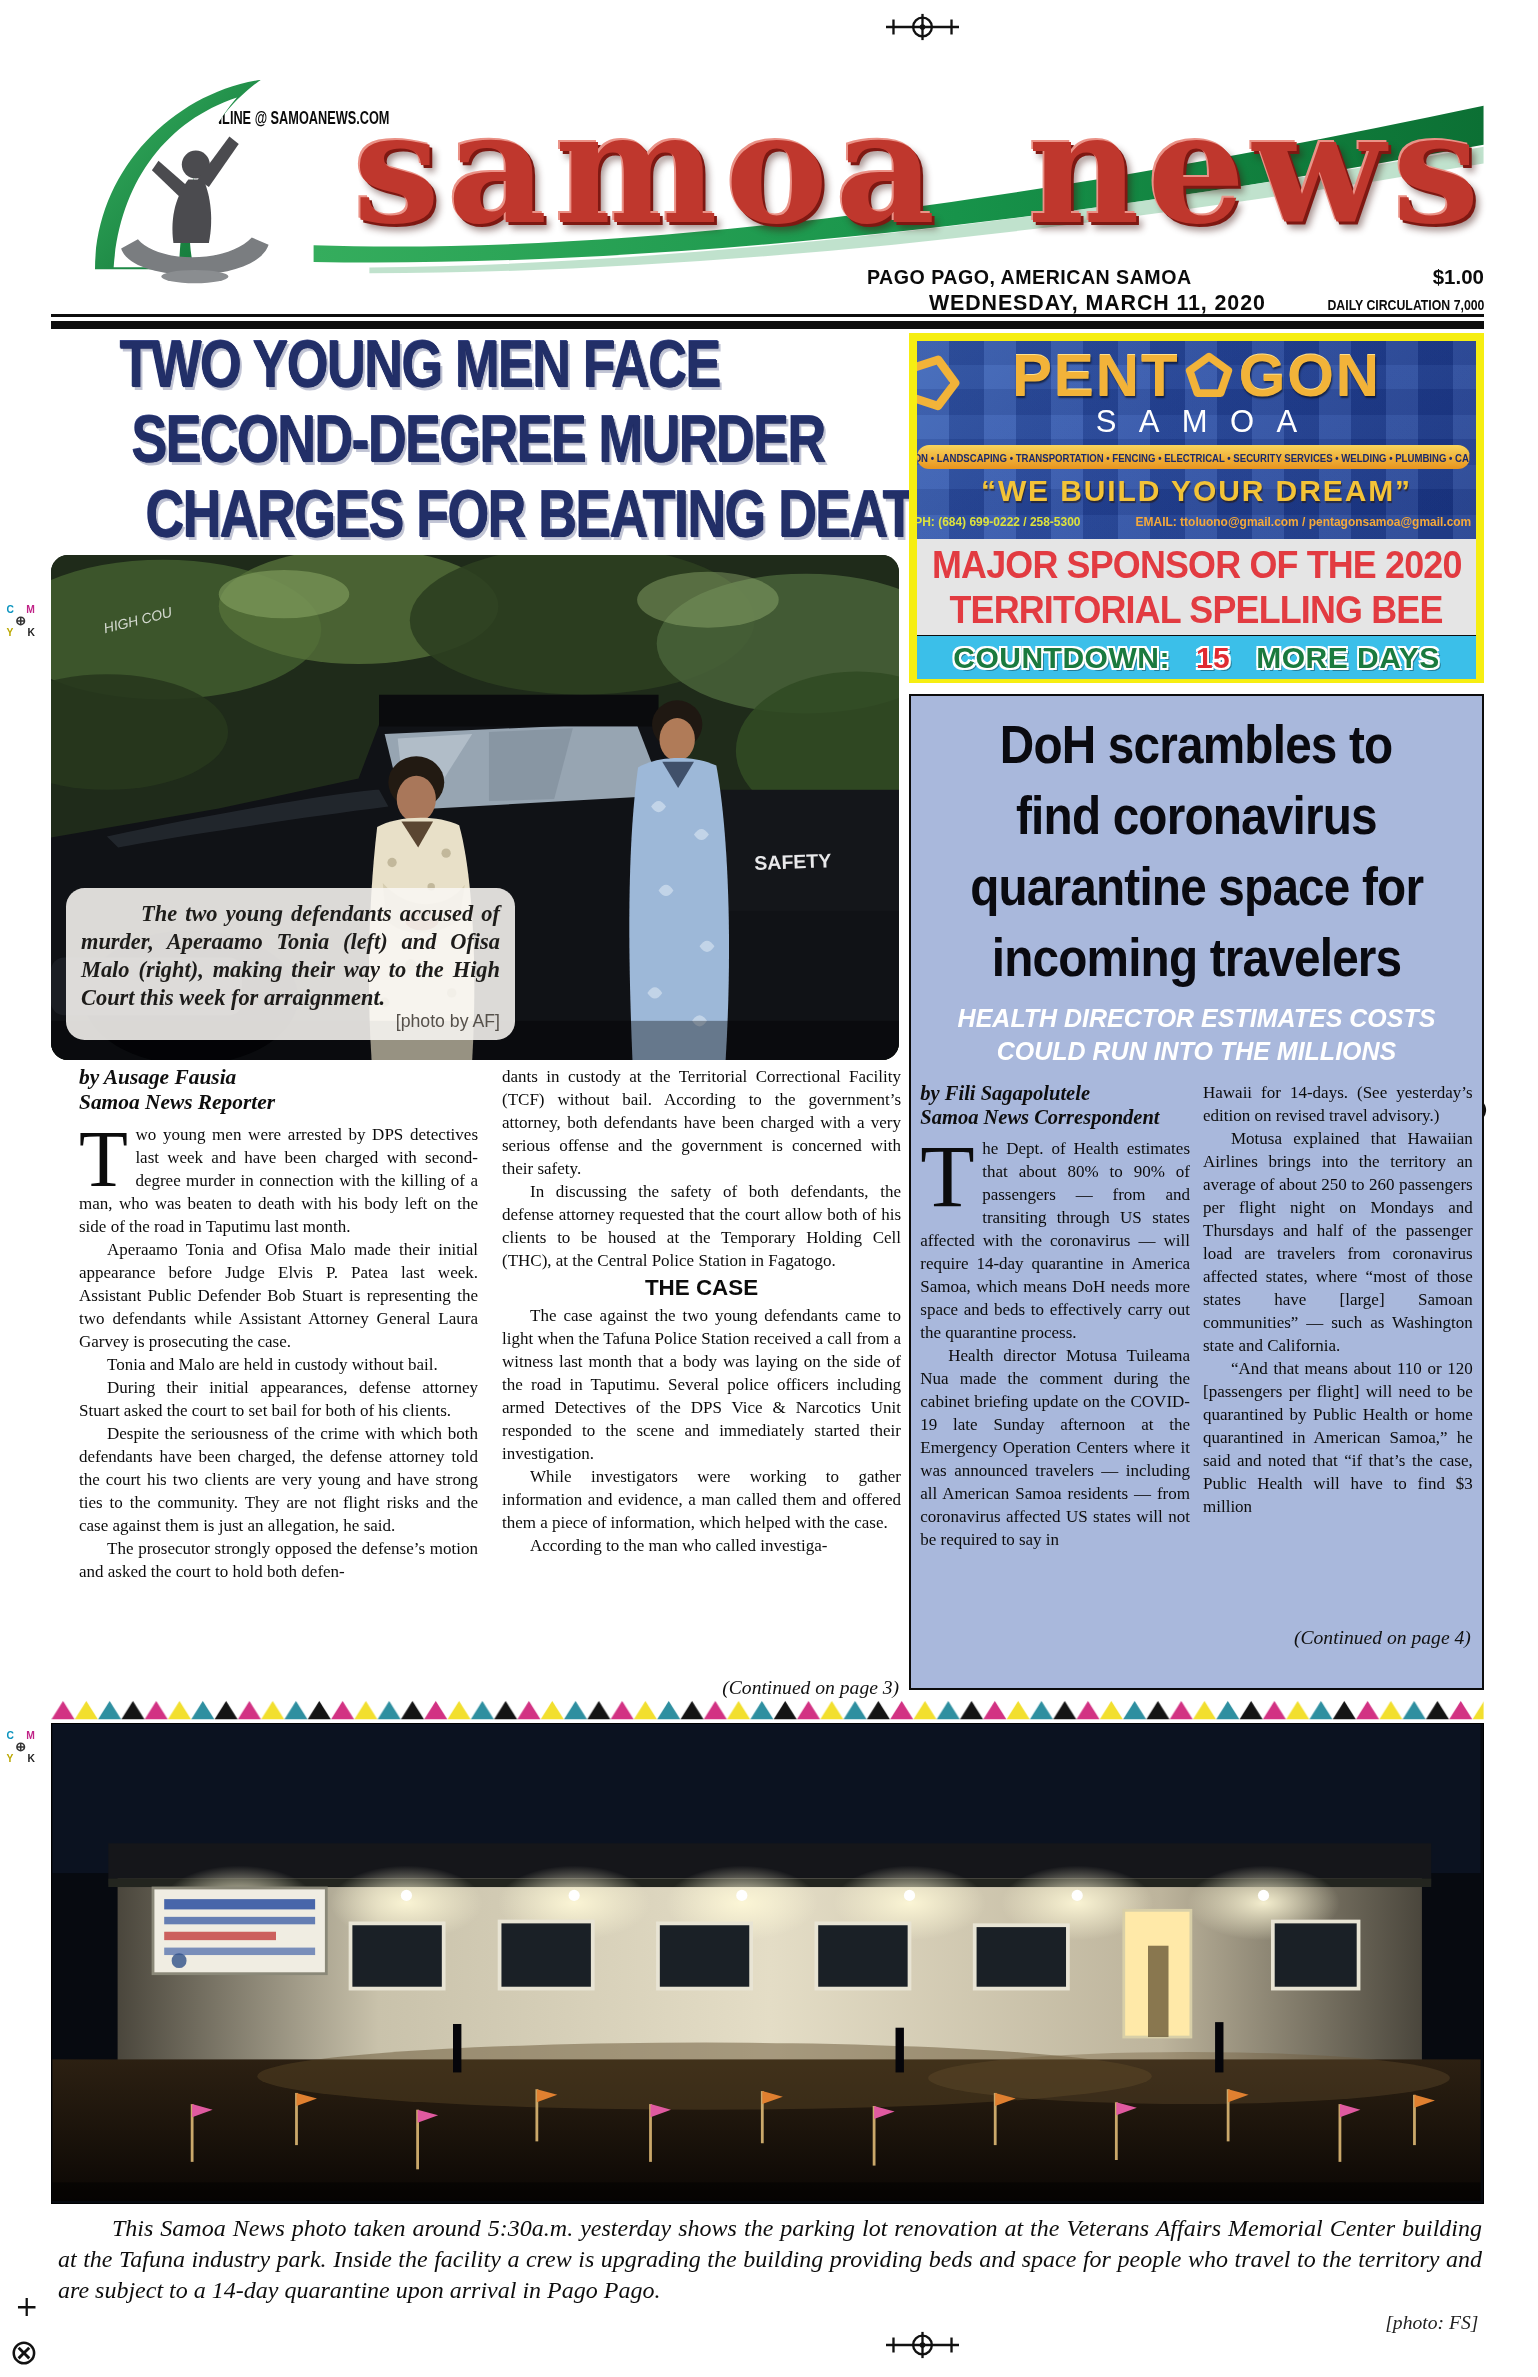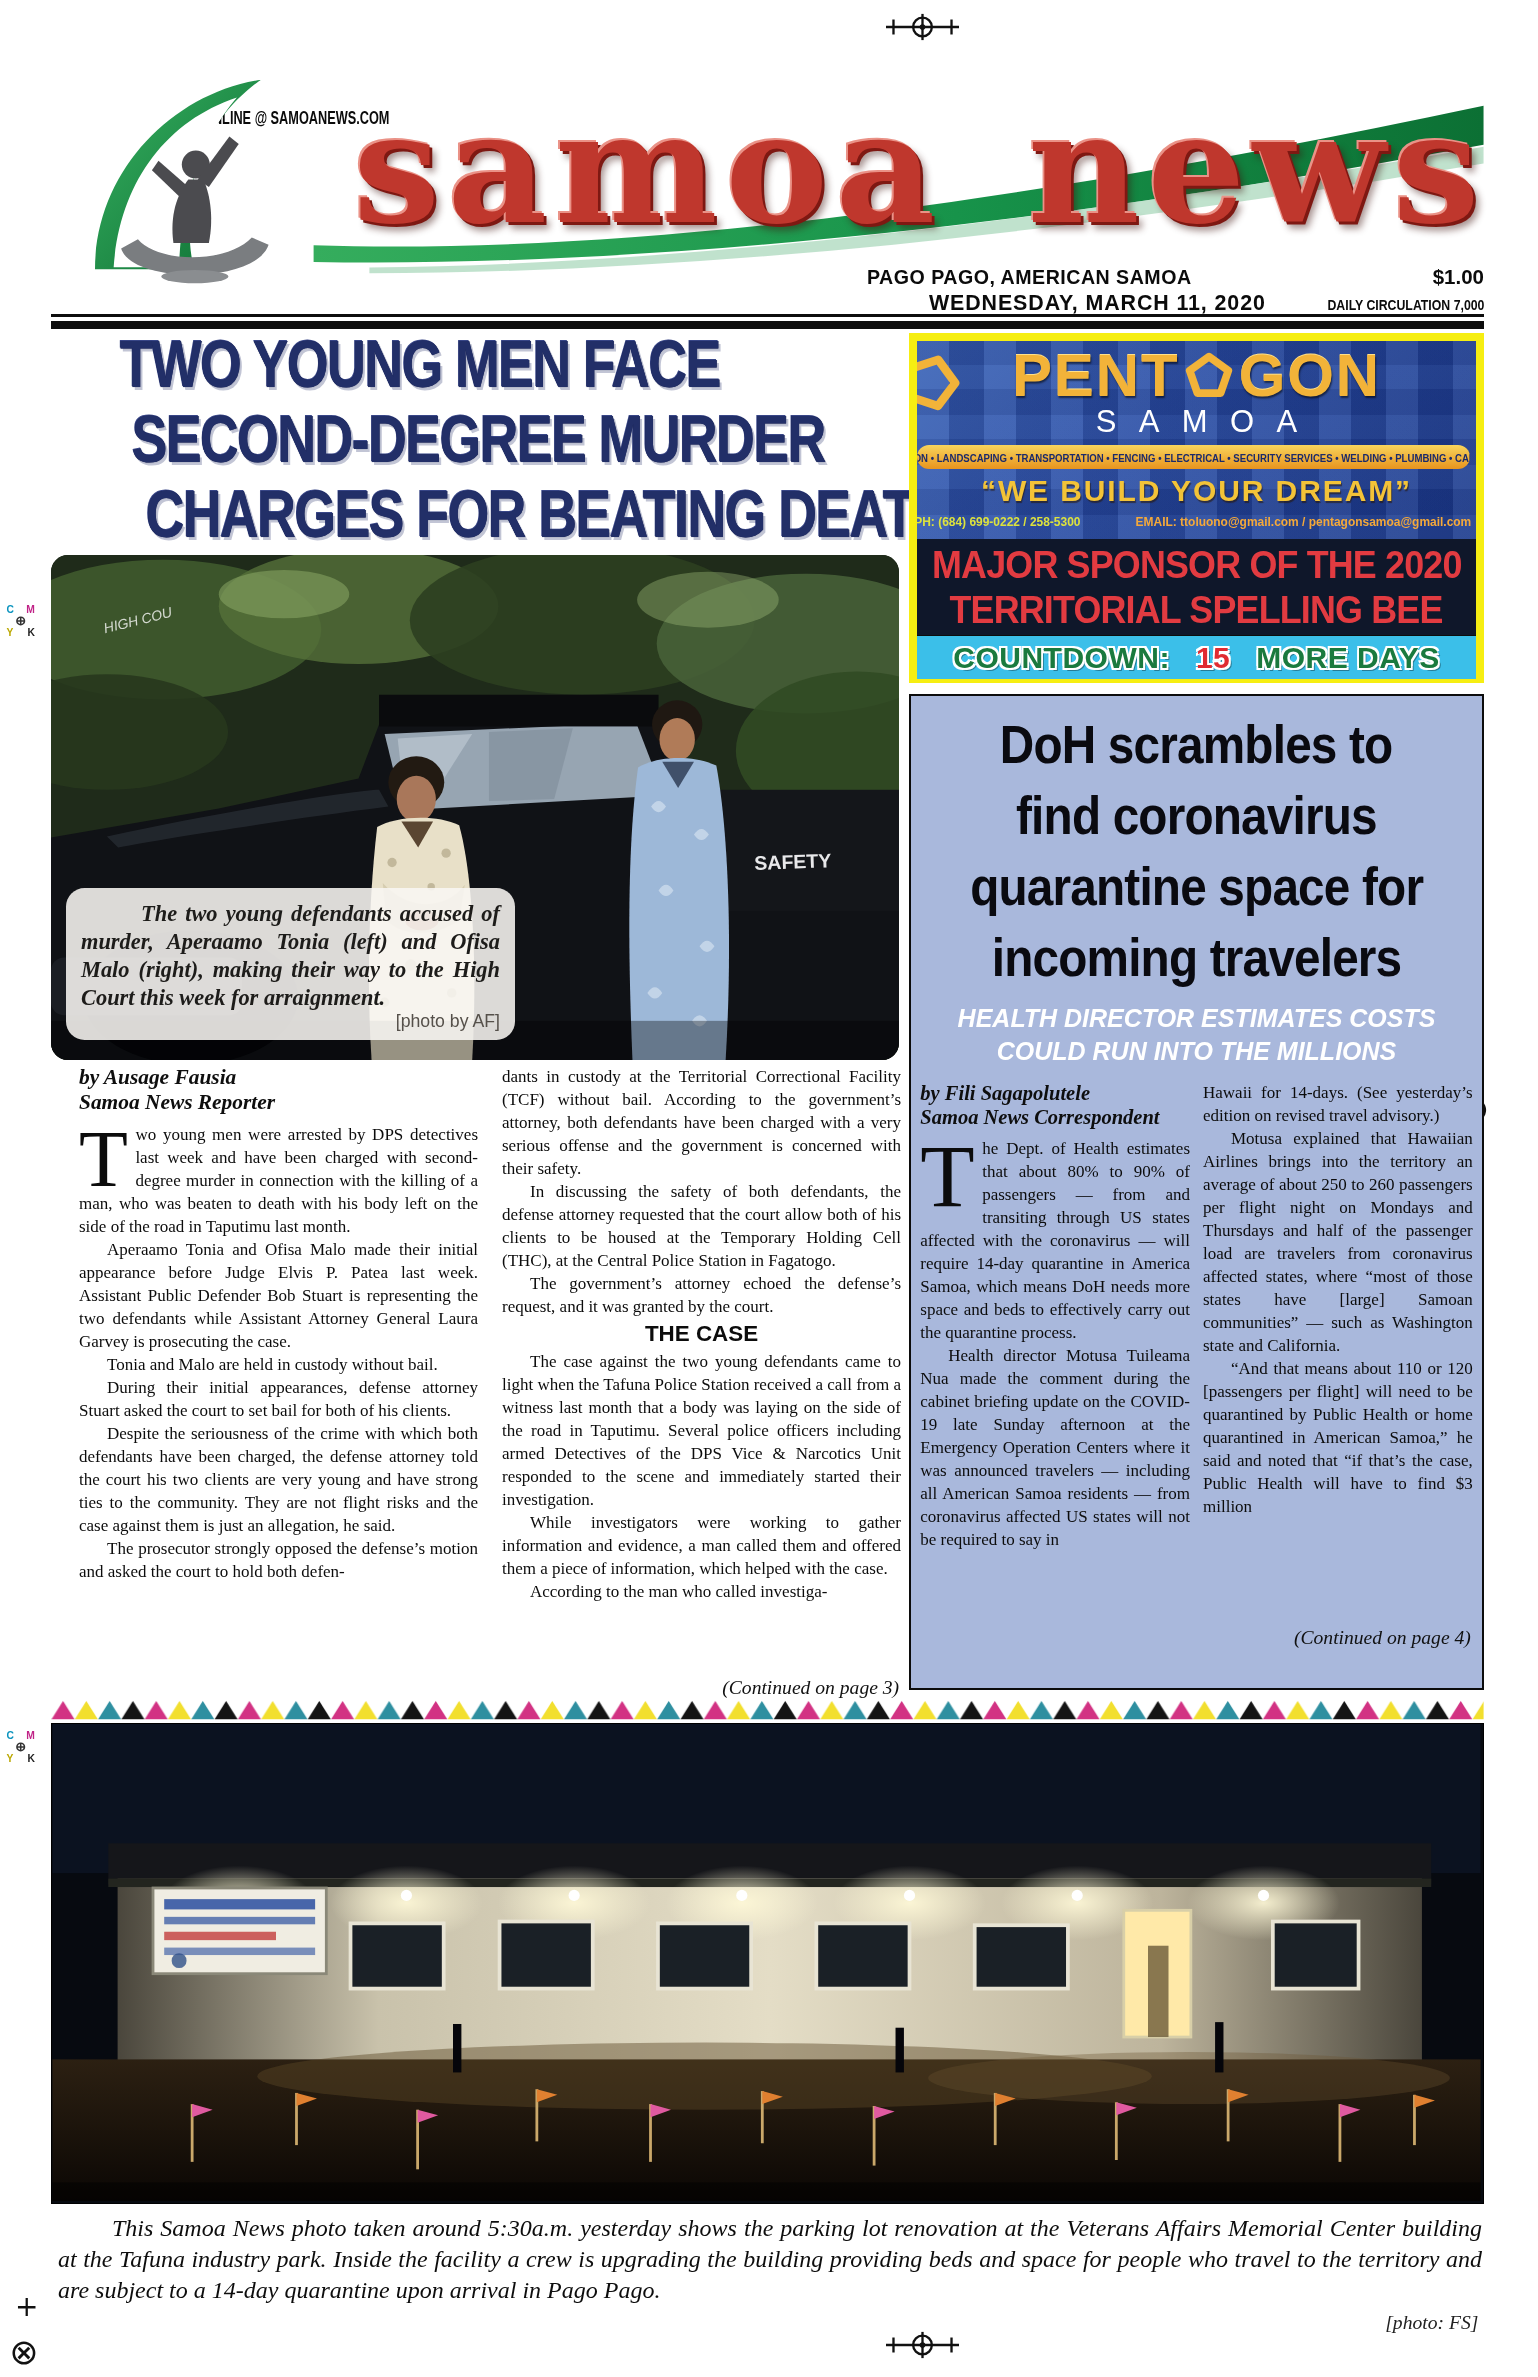--- a/index.html
+++ b/index.html
@@ -85,21 +85,21 @@
   .ad-services { position:relative; margin:5.6px 5.6px 0 0; height:24px; border-radius:12px;
     background:linear-gradient(180deg,#f8d45c,#e8941e); display:flex; align-items:center; justify-content:center; overflow:hidden;}
   .ad-services span { font-family:"Liberation Sans",sans-serif; font-weight:bold; font-size:11.7px; color:#1b2a6a;
     transform:scaleX(.82); transform-origin:center; white-space:nowrap; }
   .ad-slogan { position:relative; margin-top:4.7px; text-align:center; font-family:"Liberation Sans",sans-serif; font-weight:bold;
     font-size:30px; line-height:34px; color:#f3c338; letter-spacing:1.9px; text-shadow:0.9px 1.9px 0.9px rgba(40,20,0,.55); }
   .ad-contact { position:relative; margin-top:5.6px; display:flex; justify-content:center; gap:33px; white-space:nowrap;}
   .ad-contact span { font-family:"Liberation Sans",sans-serif; font-weight:bold; font-size:13px; transform:scaleX(.92); transform-origin:center;}
   .ad-phone { color:#dde23d; }
   .ad-email { color:#f5a93a; }
-  .ad-sponsor { height:96px; background:#0f172a; display:flex; flex-direction:column; align-items:center; justify-content:center; }
+  .ad-sponsor { height:96px; background:#e5e5e5; display:flex; flex-direction:column; align-items:center; justify-content:center; }
   .ad-sponsor div { font-family:"Liberation Sans",sans-serif; font-weight:bold; font-size:39px; line-height:45px; color:#e23b41;
     transform:scaleX(.92); transform-origin:center; white-space:nowrap; letter-spacing:-0.9px;}
   .ad-countdown { height:44px; background:#3bbfe9; display:flex; align-items:center; justify-content:center; gap:26px; border-top:1.9px solid #0d0d0d;}
   .ad-countdown span { font-family:"Liberation Sans",sans-serif; font-weight:bold; font-size:30px; letter-spacing:0.5px;
     text-shadow:-1.9px -1.9px 0 #fff, 1.9px -1.9px 0 #fff, -1.9px 1.9px 0 #fff, 1.9px 1.9px 0 #fff, 2.8px 2.8px 0 rgba(0,0,0,.35); }
   .cd-green { color:#1a7a3e; }
   .cd-red { color:#e02b31; }
 
   
   .doh-box { left:909px; top:694px; width:575px; height:996px; background:#a9b8dc; border:2.8px solid #0c0c0c; padding:7.5px 9.3px; overflow:hidden; }
@@ -293,21 +293,20 @@
       <p><span class="dropcap">T</span><span>wo young men were arrested by DPS detectives last week and have been charged with second-degree murder in connection with the killing of a man, who was beaten to death with his body left on the side of the road in Taputimu last month.</span></p>
       <p class="indent">Aperaamo Tonia and Ofisa Malo made their initial appearance before Judge Elvis P. Patea last week. Assistant Public Defender Bob Stuart is representing the two defendants while Assistant Attorney General Laura Garvey is prosecuting the case.</p>
       <p class="indent">Tonia and Malo are held in custody without bail.</p>
       <p class="indent">During their initial appearances, defense attorney Stuart asked the court to set bail for both of his clients.</p>
       <p class="indent">Despite the seriousness of the crime with which both defendants have been charged, the defense attorney told the court his two clients are very young and have strong ties to the community. They are not flight risks and the case against them is just an allegation, he said.</p>
       <p class="indent">The prosecutor strongly opposed the defense’s motion and asked the court to hold both defen-</p>
     </div>
     <div class="col body-text">
       <p>dants in custody at the Territorial Correctional Facility (TCF) without bail. According to the government’s attorney, both defendants have been charged with a very serious offense and the government is concerned with their safety.</p>
       <p class="indent">In discussing the safety of both defendants, the defense attorney requested that the court allow both of his clients to be housed at the Temporary Holding Cell (THC), at the Central Police Station in Fagatogo.</p>
-      <p class="indent">The government’s attorney echoed the defense’s request, and it was granted by the court.</p>
       <div class="case-subhead">THE CASE</div>
       <p class="indent">The case against the two young defendants came to light when the Tafuna Police Station received a call from a witness last month that a body was laying on the side of the road in Taputimu. Several police officers including armed Detectives of the DPS Vice &amp; Narcotics Unit responded to the scene and immediately started their investigation.</p>
       <p class="indent">While investigators were working to gather information and evidence, a man called them and offered them a piece of information, which helped with the case.</p>
       <p class="indent">According to the man who called investiga-</p>
       <div class="continued">(Continued on page 3)</div>
     </div>
   </div>
 
   <div class="abs ad-box">
     <div class="ad-blue">

